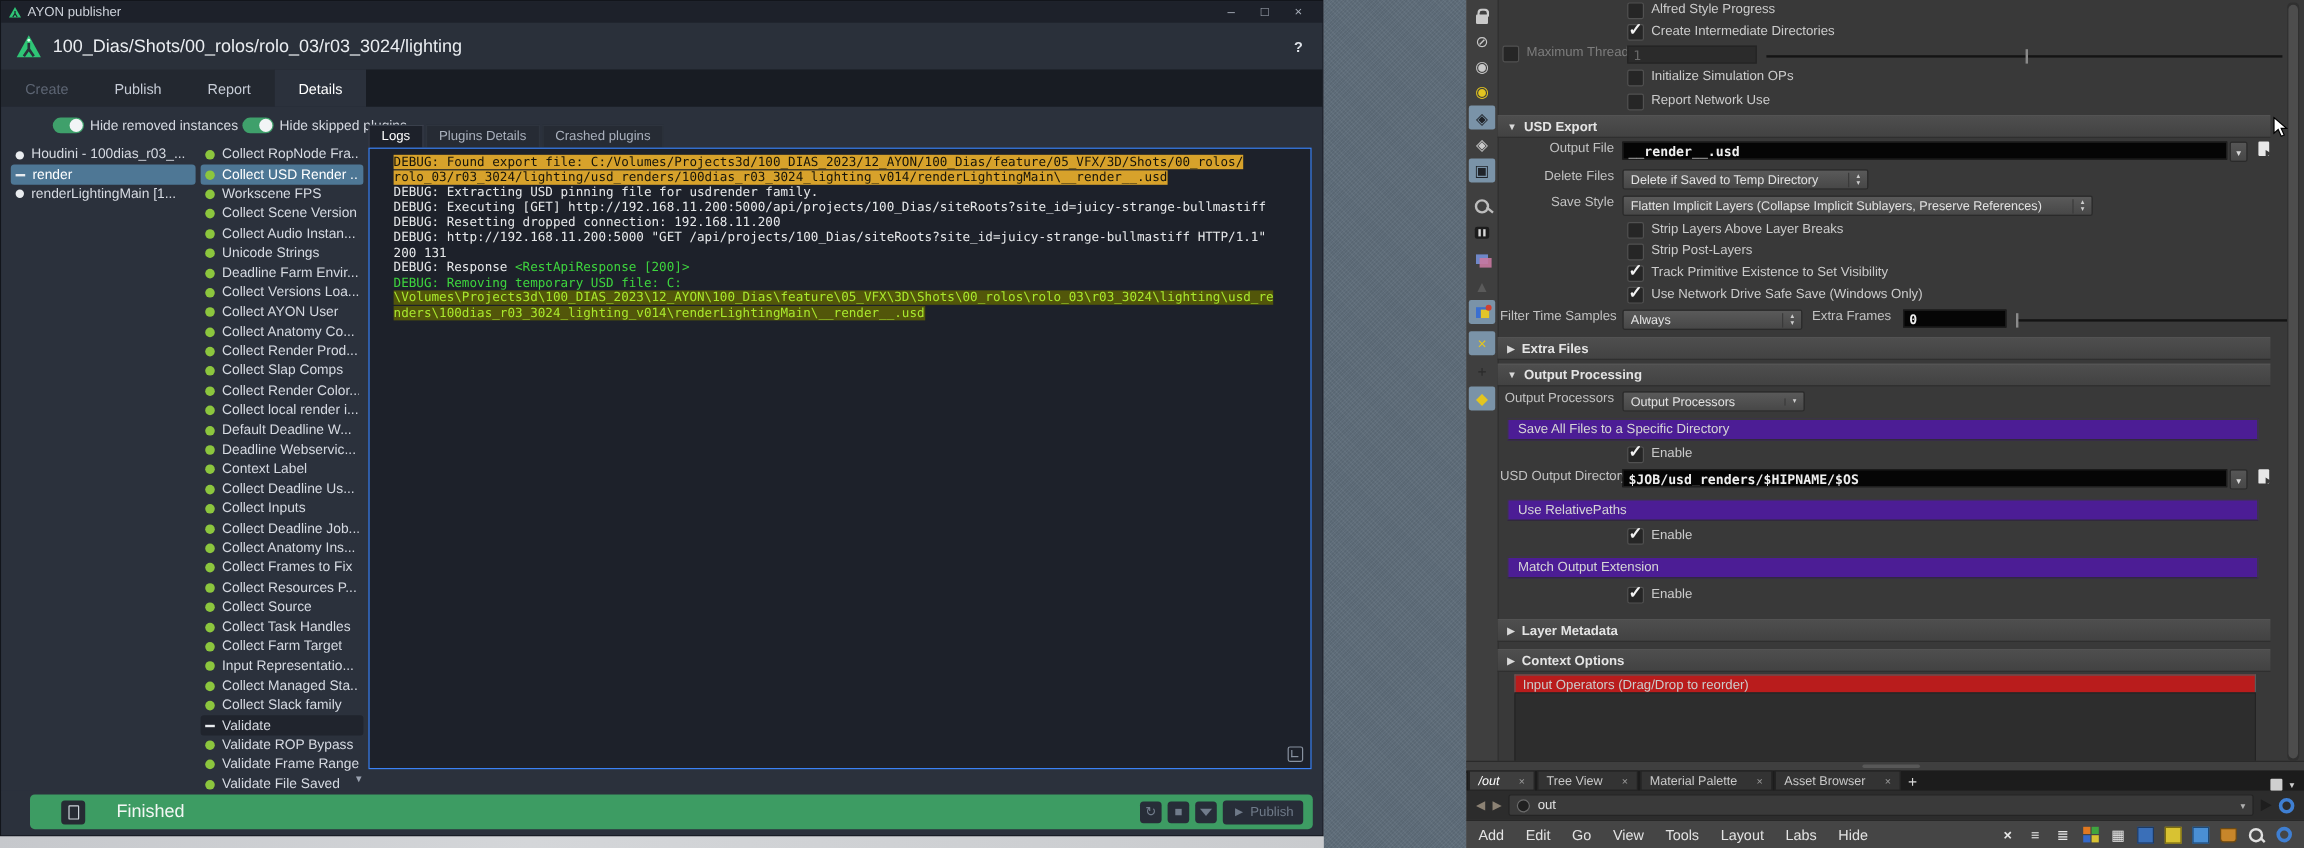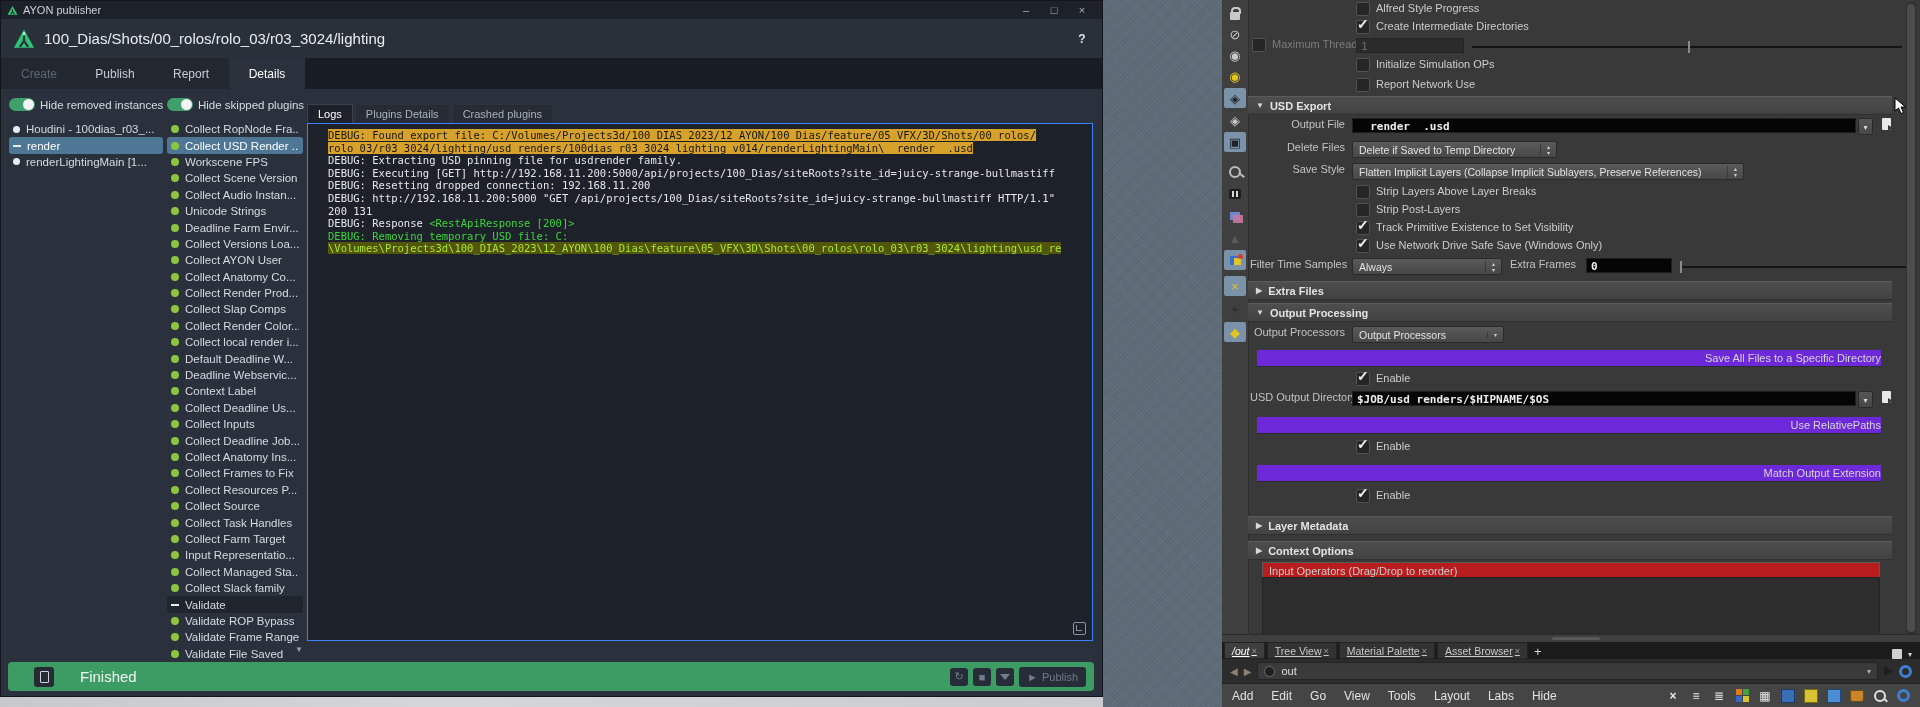--- a/index.html
+++ b/index.html
@@ -11,21 +11,21 @@
   .winbtn{width:28px;height:16px;color:#aab1bc;font-size:11px;text-align:center;line-height:16px;cursor:default;}
   .header{position:absolute;left:0;top:18px;right:0;height:39px;background:#2a303a;display:flex;align-items:center;padding:0 12px;box-sizing:border-box;}
   .header .h-path{color:#eaedf1;font-size:15px;margin-left:9px;flex:1;}
   .help-btn{color:#dfe3e9;font-size:12px;font-weight:bold;width:16px;text-align:center;}
   .tabrow{position:absolute;left:0;top:57px;right:0;height:31px;background:#232830;display:flex;}
   .tab{min-width:60px;padding:0 8px;display:flex;align-items:center;justify-content:center;font-size:12px;color:#c6ccd6;}
   .tab.disabled{color:#5d6573;}
   .tab.active{background:#2b313c;color:#ffffff;}
   .tabfill{flex:1;background:#181c23;}
   .content{position:absolute;left:0;top:88px;right:0;height:572px;background:#2b313c;overflow:hidden;}
-  .togglegrp{position:absolute;top:9px;display:flex;align-items:center;gap:5px;}
+  .togglegrp{position:absolute;top:9px;display:flex;align-items:center;gap:5px;margin-left:35px;}
   .tg1{left:8px;} .tg2{left:166px;}
   .toggle{width:26px;height:13px;border-radius:7px;background:#3fa06b;position:relative;flex:0 0 auto;}
   .toggle .knob{position:absolute;right:1px;top:1px;width:11px;height:11px;border-radius:50%;background:#f2f4f6;}
   .tog-label{color:#d6dae2;font-size:11.5px;white-space:nowrap;}
   .ilist{position:absolute;left:8px;top:32px;width:154px;}
   .plist{position:absolute;left:166px;top:32px;width:136px;height:540px;overflow:hidden;}
   .lrow{height:16.4px;display:flex;align-items:center;gap:6px;padding:0 4px;border-radius:3px;box-sizing:border-box;overflow:hidden;}
   .lrow .txt{color:#d6dae2;font-size:11.5px;white-space:nowrap;overflow:hidden;flex:1;}
   .lrow.sel{background:#4e7795;} .lrow.sel .txt{color:#ffffff;}
   .lrow.dark{background:#20242d;}
@@ -37,21 +37,21 @@
   .logtab{padding:3px 10px 3px 10px;font-size:11px;color:#aab1bd;background:#262b34;border:1px solid #2e343e;border-bottom:none;margin-right:2px;}
   .logtab.active{background:#1d212a;color:#ffffff;border-color:#3a404c;}
   .logbox{position:absolute;left:306px;top:34px;width:786px;height:518px;background:#1d212a;border:1px solid #3b82f6;box-sizing:border-box;padding:5px 20px;}
   .logline{font-family:"DejaVu Sans Mono",monospace;font-size:10.5px;line-height:12.6px;color:#e6e8ea;white-space:pre;}
   .hly{background:#d7a22b;color:#17150a;}
   .grn{color:#3ed43e;}
   .hlg{background:#52560a;color:#a9e82e;}
   .expand-icon{position:absolute;right:6px;bottom:5px;width:11px;height:11px;border:1px solid #8892a0;border-radius:2px;}
   .expand-icon::after{content:"";position:absolute;left:2px;top:2px;width:5px;height:5px;border-left:1px solid #8892a0;border-bottom:1px solid #8892a0;}
   .footer{position:absolute;left:0;bottom:0;right:0;height:37px;background:#2b313c;}
-  .finbar{position:absolute;left:7px;right:8px;top:3px;height:29px;border-radius:4px;background:#3d9c63;display:flex;align-items:center;}
+  .finbar{position:absolute;left:24px;right:8px;top:3px;height:29px;border-radius:4px;background:#3d9c63;display:flex;align-items:center;}
   .fin-icon{width:20px;height:20px;background:#262b33;border-radius:3px;margin-left:26px;position:relative;}
   .fin-icon::after{content:"";position:absolute;left:6px;top:4px;width:7px;height:10px;border:1px solid #cdd3da;border-radius:1px;}
   .fin-label{color:#f2f6f3;font-size:15px;margin-left:26px;flex:1;}
   .fbtn{width:18px;height:18px;background:#272d38;border-radius:3px;margin-right:5px;color:#717c8c;font-size:11px;display:flex;align-items:center;justify-content:center;}
   .funnel{width:0;height:0;border-left:5px solid transparent;border-right:5px solid transparent;border-top:6px solid #717c8c;}
   .pubbtn{height:20px;padding:0 8px;background:#272d38;border-radius:3px;margin-right:8px;color:#6f7a89;font-size:11px;display:flex;align-items:center;gap:4px;}
   
   .viewport-strip{position:absolute;left:1103px;top:0;width:119px;height:707px;background:#5f6d7a;background-image:repeating-linear-gradient(45deg,rgba(255,255,255,.04) 0 1px,transparent 1px 3px),repeating-linear-gradient(-45deg,rgba(0,0,0,.06) 0 1px,transparent 1px 2px);}
   .desktop-strip{position:absolute;left:0;top:697px;width:1103px;height:10px;background:linear-gradient(90deg,#c6c8cc,#d4d6d9 40%,#c9cbce);}
   
@@ -82,29 +82,29 @@
   .pdrop{position:absolute;width:15px;height:17px;background:linear-gradient(#565656,#474747);border:1px solid #2a2a2a;border-radius:2px;color:#d8d8d8;font-size:8px;text-align:center;line-height:17px;box-sizing:border-box;}
   .pfileicon{position:absolute;width:16px;height:16px;}
   .pfileicon::before{content:"";position:absolute;left:2px;top:0;width:9px;height:12px;background:#e8e8e8;border-radius:1px;}
   .pfileicon::after{content:"";position:absolute;left:8px;top:7px;width:0;height:0;border-left:5px solid #3a3a3a;border-top:3px solid transparent;border-bottom:3px solid transparent;}
   .pselect{position:absolute;height:17px;background:linear-gradient(#5a5a5a,#474747);border:1px solid #2a2a2a;border-radius:2px;color:#e2e2e2;font-size:10.5px;display:flex;align-items:center;box-sizing:border-box;padding:0 6px;white-space:nowrap;overflow:hidden;}
   .pselect .spin{margin-left:auto;padding-left:6px;border-left:1px solid #3a3a3a;font-size:6px;line-height:6px;color:#cfcfcf;display:flex;flex-direction:column;}
   .pslider{position:absolute;height:2px;background:#141414;top:8px;}
   .pslider .tick{position:absolute;top:-5px;width:2px;height:12px;background:#8a8a8a;}
   .psection{position:absolute;left:0;right:12px;height:17px;background:linear-gradient(#4e4e4e,#424242);border-top:1px solid #5a5a5a;border-bottom:1px solid #2f2f2f;display:flex;align-items:center;gap:6px;padding-left:8px;color:#e4e4e4;font-weight:bold;}
   .psection .tri{font-size:8px;color:#d8d8d8;}
-  .psubheader{position:absolute;left:8px;right:22px;height:16px;background:#6d28d9;border:1px solid #3a3a3a;border-bottom-color:#2c2c2c;display:flex;align-items:center;padding-left:8px;color:#d6d6d6;justify-content:flex-end;}
+  .psubheader{position:absolute;left:8px;right:22px;height:16px;background:#4c1d95;border:1px solid #3a3a3a;border-bottom-color:#2c2c2c;display:flex;align-items:center;padding-left:8px;color:#d6d6d6;}
   .plistheader{position:absolute;left:14px;right:24px;height:15px;background:#b91c1c;border:1px solid #5a5a5a;border-bottom-color:#2a2a2a;display:flex;align-items:center;padding-left:6px;color:#cccccc;}
   .plistbox{position:absolute;left:14px;right:24px;top:577px;height:57px;background:#2d2d2d;border:1px solid #232323;}
   .hscroll{position:absolute;right:4px;top:2px;width:10px;height:632px;background:#303030;border-radius:4px;}
   .hscroll .thumb{position:absolute;left:1px;right:1px;top:2px;bottom:2px;background:#4d4d4d;border-radius:4px;}
   .hdivider{position:absolute;left:0;right:0;top:634px;height:8px;background:#3f3f3f;border-top:1px solid #2a2a2a;border-bottom:1px solid #202020;}
   .hdivider::after{content:"";position:absolute;left:330px;top:2px;width:48px;height:3px;background:#585858;border-radius:2px;}
   .htabs{position:absolute;left:0;right:0;top:642px;height:17px;background:#1c1c1c;display:flex;align-items:flex-end;padding-left:2px;box-sizing:border-box;}
-  .htab{height:15px;background:#333333;border:1px solid #222222;margin-right:2px;display:flex;align-items:center;gap:2px;padding:0 7px;color:#c9c9c9;font-size:10.5px;white-space:nowrap;text-decoration:underline;}
+  .htab{height:15px;background:#333333;border:1px solid #222222;margin-right:2px;display:flex;align-items:center;gap:16px;padding:0 7px;color:#c9c9c9;font-size:10.5px;white-space:nowrap;}
   .htab.active{background:#3e3e3e;color:#ffffff;font-style:italic;}
   .htab .x{color:#9a9a9a;font-size:9px;}
   .htab-plus{color:#d8d8d8;font-size:13px;margin-left:4px;}
   .htabs-right{margin-left:auto;display:flex;align-items:center;gap:6px;margin-right:8px;}
   .sqicon{width:10px;height:10px;background:#cfcfcf;border-radius:1px;}
   .hpath{position:absolute;left:0;right:0;top:659px;height:24px;background:#2c2c2c;display:flex;align-items:center;padding:0 8px;box-sizing:border-box;gap:6px;}
   .navarr{color:#8c8274;font-size:10px;}
   .pathfield{flex:1;height:16px;background:#3a3a3a;border:1px solid #242424;border-radius:2px;display:flex;align-items:center;gap:6px;padding:0 6px;color:#e0e0e0;font-size:11px;}
   .ctxicon{width:11px;height:11px;border-radius:50%;background:#202020;border:1px solid #6a6a6a;box-sizing:border-box;}
   .pathdrop{color:#b0b0b0;font-size:8px;margin-left:auto;}
@@ -327,20 +327,21 @@
       <div class="logline"><span class="hly">DEBUG: Found export file: C:/Volumes/Projects3d/100_DIAS_2023/12_AYON/100_Dias/feature/05_VFX/3D/Shots/00_rolos/</span></div>
           <div class="logline"><span class="hly">rolo_03/r03_3024/lighting/usd_renders/100dias_r03_3024_lighting_v014/renderLightingMain\__render__.usd</span></div>
           <div class="logline"><span>DEBUG: Extracting USD pinning file for usdrender family.</span></div>
           <div class="logline"><span>DEBUG: Executing [GET] http://192.168.11.200:5000/api/projects/100_Dias/siteRoots?site_id=juicy-strange-bullmastiff</span></div>
           <div class="logline"><span>DEBUG: Resetting dropped connection: 192.168.11.200</span></div>
           <div class="logline"><span>DEBUG: http://192.168.11.200:5000 "GET /api/projects/100_Dias/siteRoots?site_id=juicy-strange-bullmastiff HTTP/1.1"</span></div>
           <div class="logline"><span>200 131</span></div>
           <div class="logline"><span>DEBUG: Response </span><span class="grn">&lt;RestApiResponse [200]&gt;</span></div>
           <div class="logline"><span class="grn">DEBUG: Removing temporary USD file: C:</span></div>
           <div class="logline"><span class="hlg">\Volumes\Projects3d\100_DIAS_2023\12_AYON\100_Dias\feature\05_VFX\3D\Shots\00_rolos\rolo_03\r03_3024\lighting\usd_re</span></div>
+          <div class="logline"><span class="hlg">nders\100dias_r03_3024_lighting_v014\renderLightingMain\__render__.usd</span></div>
         </div>
     </div>
     <div class="footer">
       <div class="finbar">
         <span class="fin-icon"></span>
         <span class="fin-label">Finished</span>
         <span class="fbtn">↻</span>
         <span class="fbtn">■</span>
         <span class="fbtn">
             <span class="funnel"></span>

